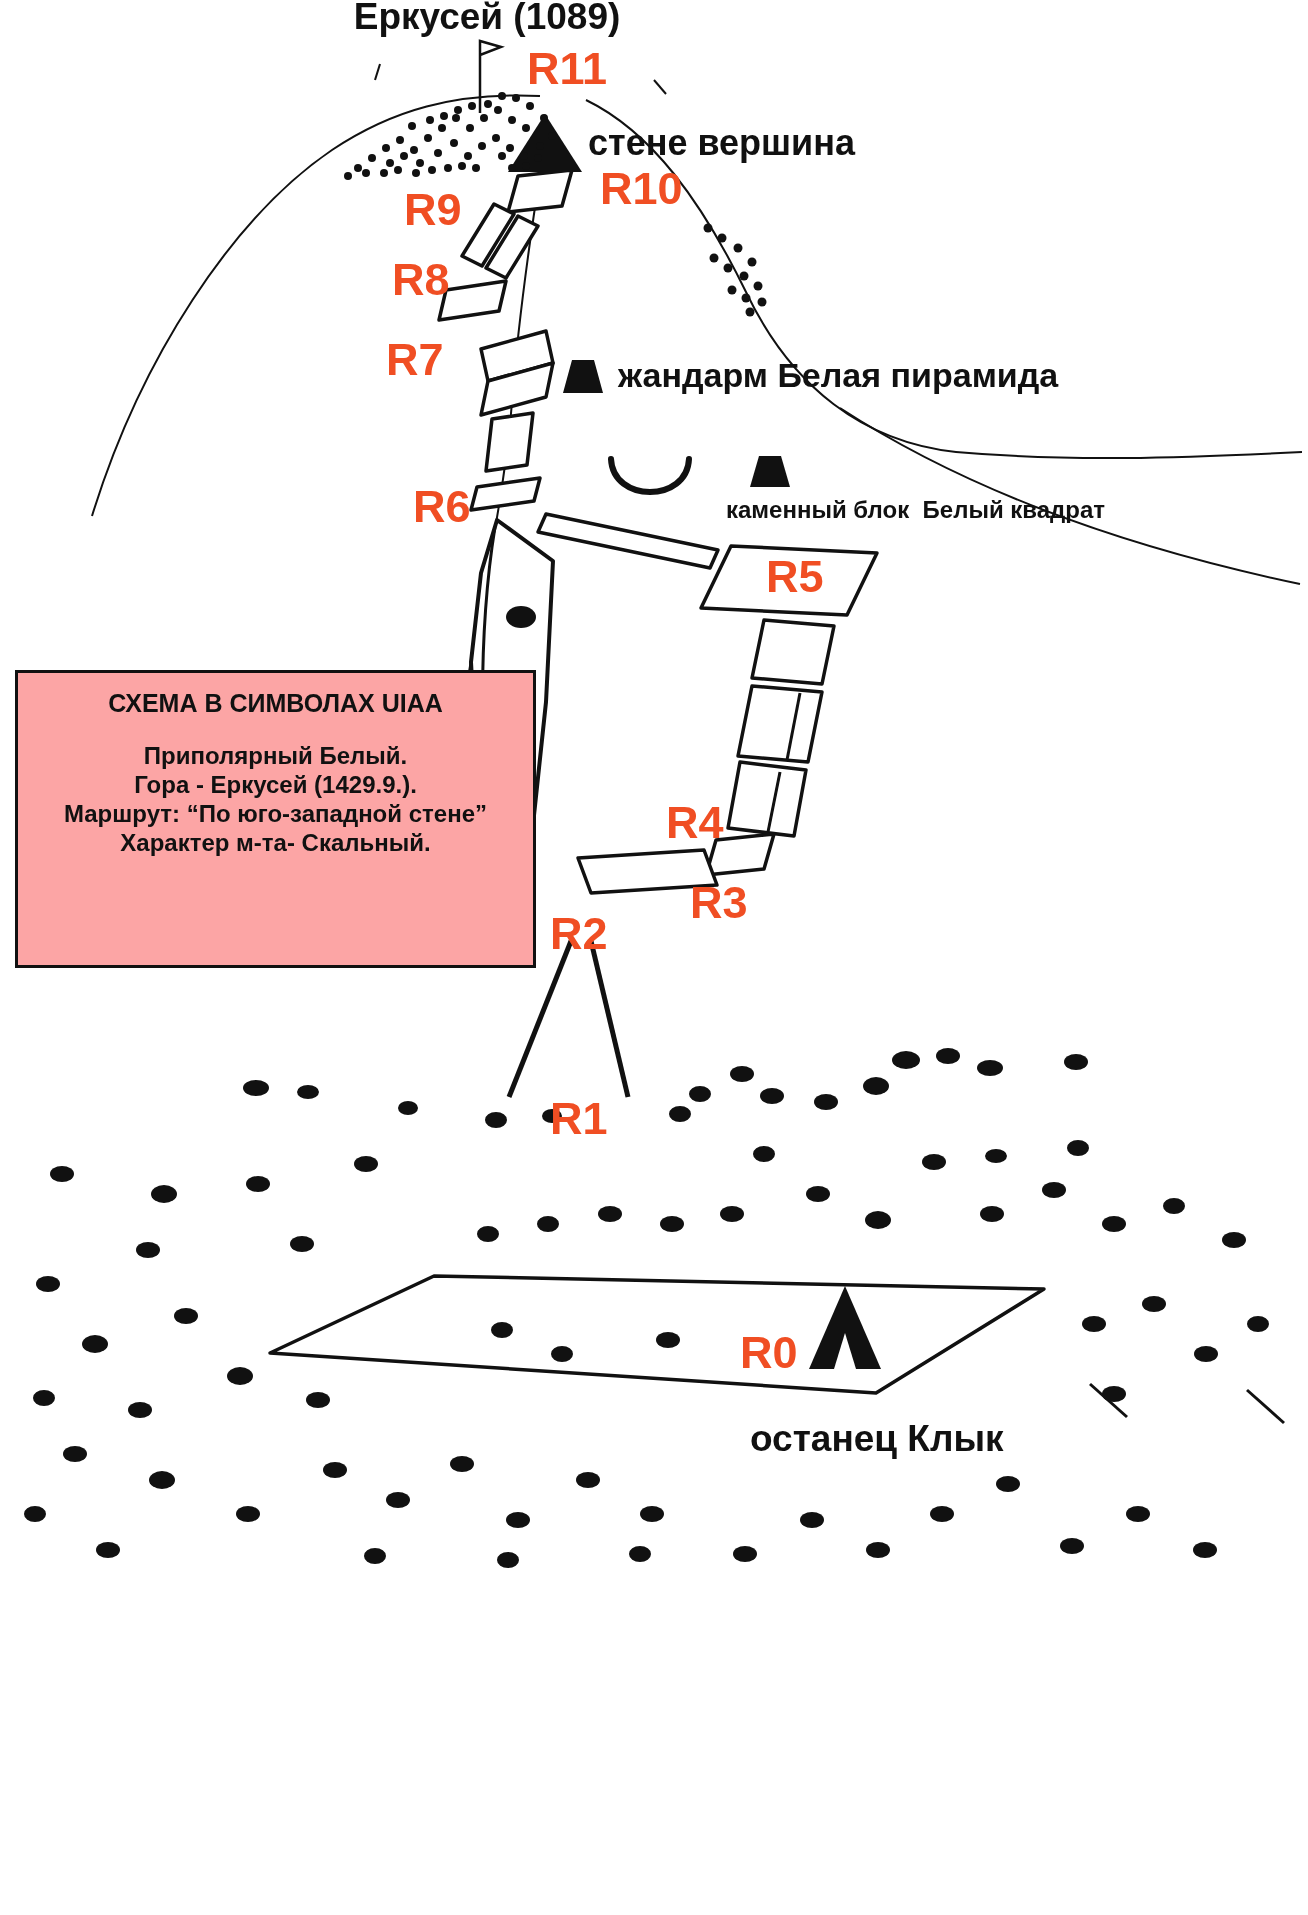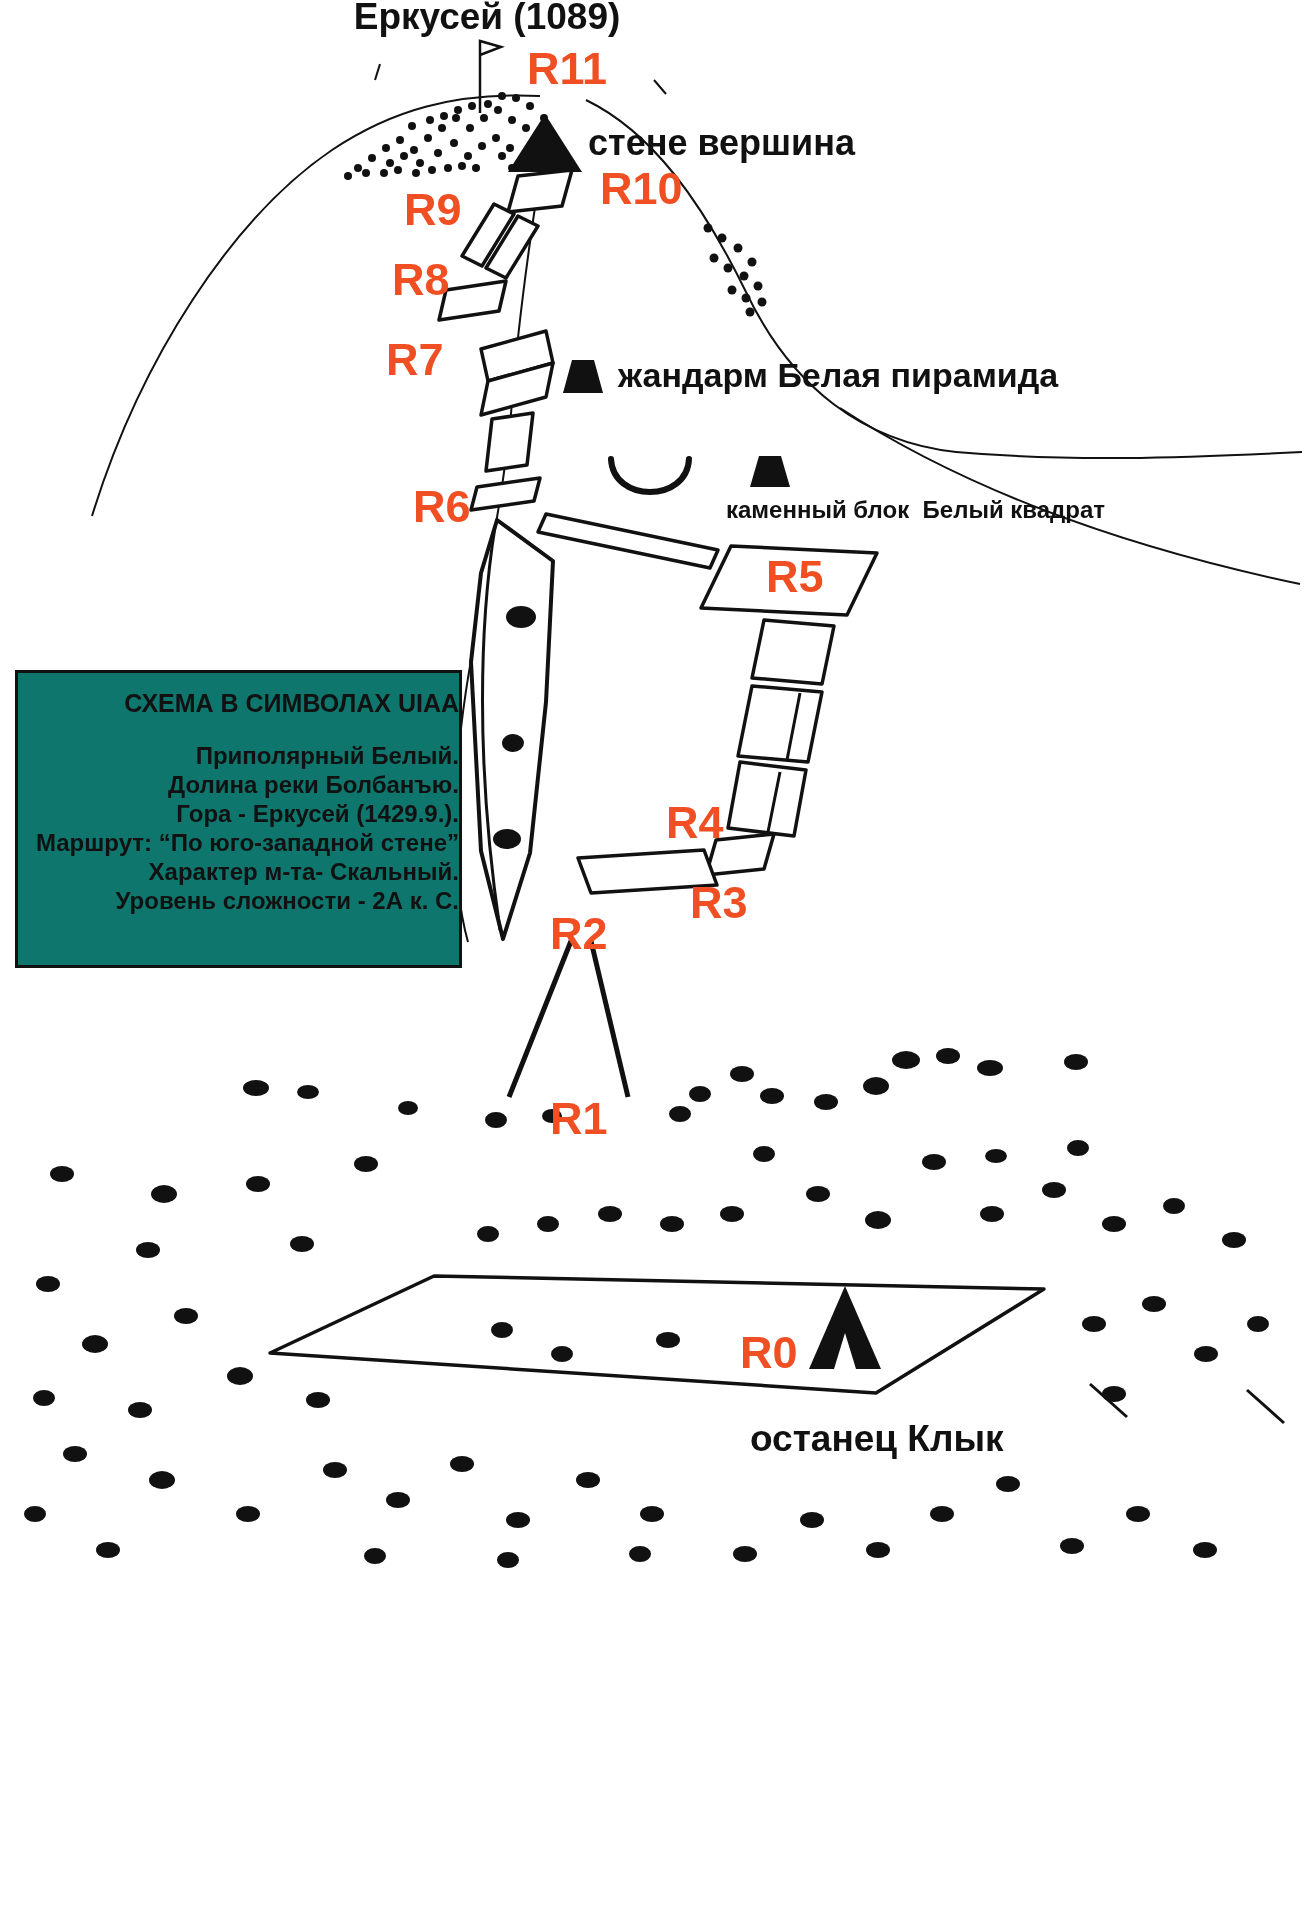--- a/index.html
+++ b/index.html
@@ -6,22 +6,22 @@
   .stage {
     position:relative; width:1308px; height:1915px; background:#ffffff;
     overflow:hidden; font-family:"Liberation Sans", sans-serif; color:#111;
   }
   .stage svg { position:absolute; left:0; top:0; }
   .lbl  { position:absolute; font-weight:700; color:#111; white-space:nowrap; line-height:1.05; }
   .pre  { white-space:pre; }
   .rpt  { position:absolute; font-weight:700; color:var(--accent,#F04E23); white-space:nowrap; line-height:1; font-size:45px; }
   .title { transform:translateX(-50%); }
   .info-box {
-    position:absolute; left:15px; top:670px; width:447px; height:298px;
-    border:3px solid #111; background:#0f766e; box-sizing:border-box; text-align:right;
+    position:absolute; left:15px; top:670px; width:521px; height:298px;
+    border:3px solid #111; background:#fca5a5; box-sizing:border-box; text-align:center;
   }
   .info-title { margin-top:16px; font-size:25px; font-weight:700; }
   .info-lines { margin-top:23px; }
   .info-line  { font-size:24px; font-weight:700; line-height:29px; white-space:pre; }
 </style>
 </head>
 <body>
 
 <div class="stage">
 
@@ -243,21 +243,19 @@
   <div class="rpt" style="left:690px; top:880px;">R3</div>
   <div class="rpt" style="left:550px; top:891px;margin-top:20px;">R2</div>
   <div class="rpt" style="left:550px; top:1096px;">R1</div>
   <div class="rpt" style="left:740px; top:1330px;">R0</div>
   <div class="lbl" style="left:750px; top:1420px; font-size:37px;">останец Клык</div>
 
   <div class="info-box">
     <div class="info-title">СХЕМА В СИМВОЛАХ UIAA</div>
     <div class="info-lines">
       <div class="info-line">Приполярный Белый.</div>
-      <div class="info-line">Долина реки Болбанъю.</div>
       <div class="info-line">Гора - Еркусей (1429.9.).</div>
       <div class="info-line">Маршрут: “По юго-западной стене”</div>
       <div class="info-line">Характер м-та- Скальный.</div>
-      <div class="info-line">Уровень сложности - 2А к. С.</div>
     </div>
   </div>
 
 </div>
 
 </body></html>

